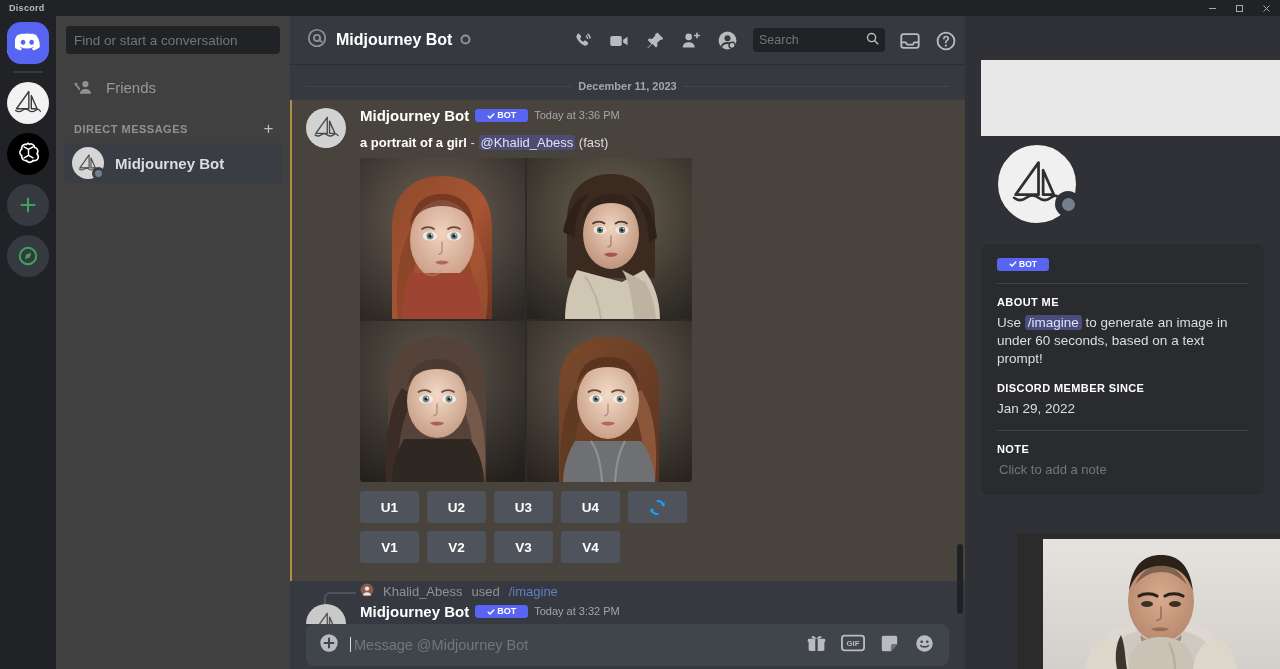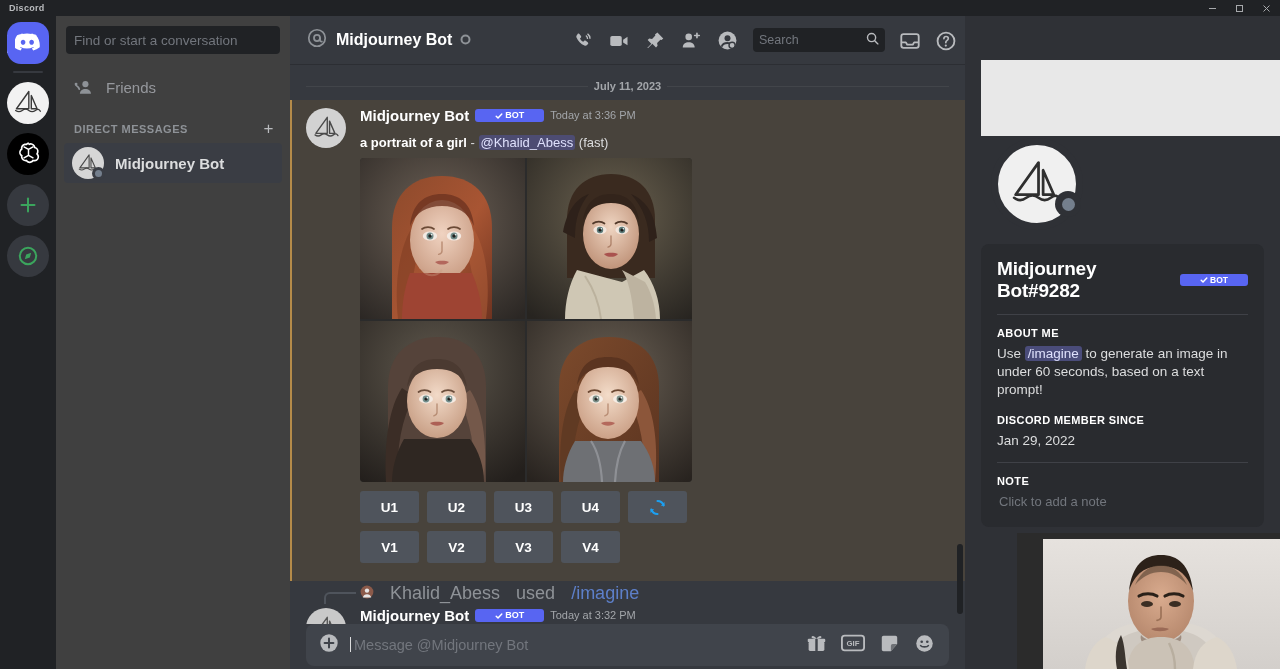--- a/index.html
+++ b/index.html
@@ -168,21 +168,21 @@
   .avatar-circle-lg {
     width:40px; height:40px; border-radius:50%;
     background:#d2d2d2; display:flex; align-items:center; justify-content:center;
     overflow:hidden;
   }
   .msg-body { flex:1; min-width:0; }
   .msg-head { display:flex; align-items:center; gap:6px; line-height:1; }
   .msg-author { color:#fff; font-size:15px; font-weight:600; }
   .bot-tag {
     background:#5865f2; color:#fff; font-size:9px; font-weight:600;
-    border-radius:3px; padding:2px 20px; display:flex; align-items:center; gap:2px;
+    border-radius:3px; padding:2px 12px; display:flex; align-items:center; gap:2px;
     line-height:1;
   }
   .msg-ts { color:#a3a6aa; font-size:11px; }
   .msg-text { margin-top:12px; color:#dcddde; font-size:13px; }
   .msg-text b { font-weight:700; color:#fff; }
   .mention { color:#dee0fc; background:rgba(88,101,242,.3); border-radius:3px; padding:0 2px; }
 
   
   .grid-wrap { margin-top:8px; width:332px; }
   .img-grid {
@@ -197,22 +197,22 @@
   .mj-btn {
     width:59px; height:32px; border-radius:3px;
     background:#4f545c; color:#fff;
     font-size:13.5px; font-weight:600;
     display:flex; align-items:center; justify-content:center;
   }
   .mj-btn.refresh { background:#4f545c; }
 
   .sys-msg { padding: 2px 16px 0 16px; position:relative; }
   .sys-line {
-    display:flex; align-items:center; gap:16px;
-    color:#8e9297; font-size:18px; margin-left:54px;
+    display:flex; align-items:center; gap:9px;
+    color:#8e9297; font-size:13px; margin-left:54px;
     position:relative;
   }
   .sys-line:before {
     content:""; position:absolute; left:-36px; top:9px;
     width:30px; height:10px;
     border-left:2px solid #4f545c; border-top:2px solid #4f545c;
     border-top-left-radius:6px;
   }
   .slash { color:#5d7fc9; }
 
@@ -469,21 +469,21 @@
             <path d="M9.7 9.4c.1-1.4 1.1-2.3 2.4-2.3 1.4 0 2.4.9 2.4 2.2 0 1.1-.6 1.6-1.6 2.3-.8.5-1.1 1-1.1 1.9v.4" fill="none" stroke="#b9bbbe" stroke-width="1.8" stroke-linecap="round"></path>
             <circle cx="11.8" cy="17" r="1.2" fill="#b9bbbe"></circle>
           </svg>
         </span>
       </div>
     </div>
 
     <div class="messages">
 
       <div class="date-divider">
-        <span>July 11, 2023</span>
+        <span>December 11, 2023</span>
       </div>
 
       <div class="msg-highlight">
         <div class="msg-row">
           <div class="msg-avatar">
             <span class="avatar-circle-lg">
               <svg width="31" height="26" viewBox="0 0 40 34">
                 <path d="M21 3 L21 24 L6 24 Z" fill="none" stroke="#4a4a4a" stroke-width="1.8" stroke-linejoin="round"></path>
                 <path d="M24 8 L24 24 L31 24 Z" fill="none" stroke="#4a4a4a" stroke-width="1.8" stroke-linejoin="round"></path>
                 <path d="M5 26 Q9 29 13 26 T21 26 T29 26 T35 27" fill="none" stroke="#4a4a4a" stroke-width="1.7" stroke-linecap="round"></path>
@@ -794,21 +794,20 @@
         <path d="M24 8 L24 24 L31 24 Z" fill="none" stroke="#2f2f2f" stroke-width="1.8" stroke-linejoin="round"></path>
         <path d="M5 26 Q9 29 13 26 T21 26 T29 26 T35 27" fill="none" stroke="#2f2f2f" stroke-width="1.7" stroke-linecap="round"></path>
       </svg>
     </div>
     <div class="prof-status">
         <i></i>
       </div>
 
     <div class="prof-card">
       <div class="prof-name">
-        <span class="n"><span>Midjourney Bot</span><span>#9282</span></span>
         <span class="bot-tag" style="font-size:8.5px;">
           <svg width="8" height="8" viewBox="0 0 10 10">
               <path d="M1.5 5.3 3.8 7.6 8.5 2.6" fill="none" stroke="#fff" stroke-width="1.8" stroke-linecap="round" stroke-linejoin="round"></path>
             </svg>
           <span>BOT</span>
         </span>
       </div>
 
       <div class="prof-hr"></div>
 

